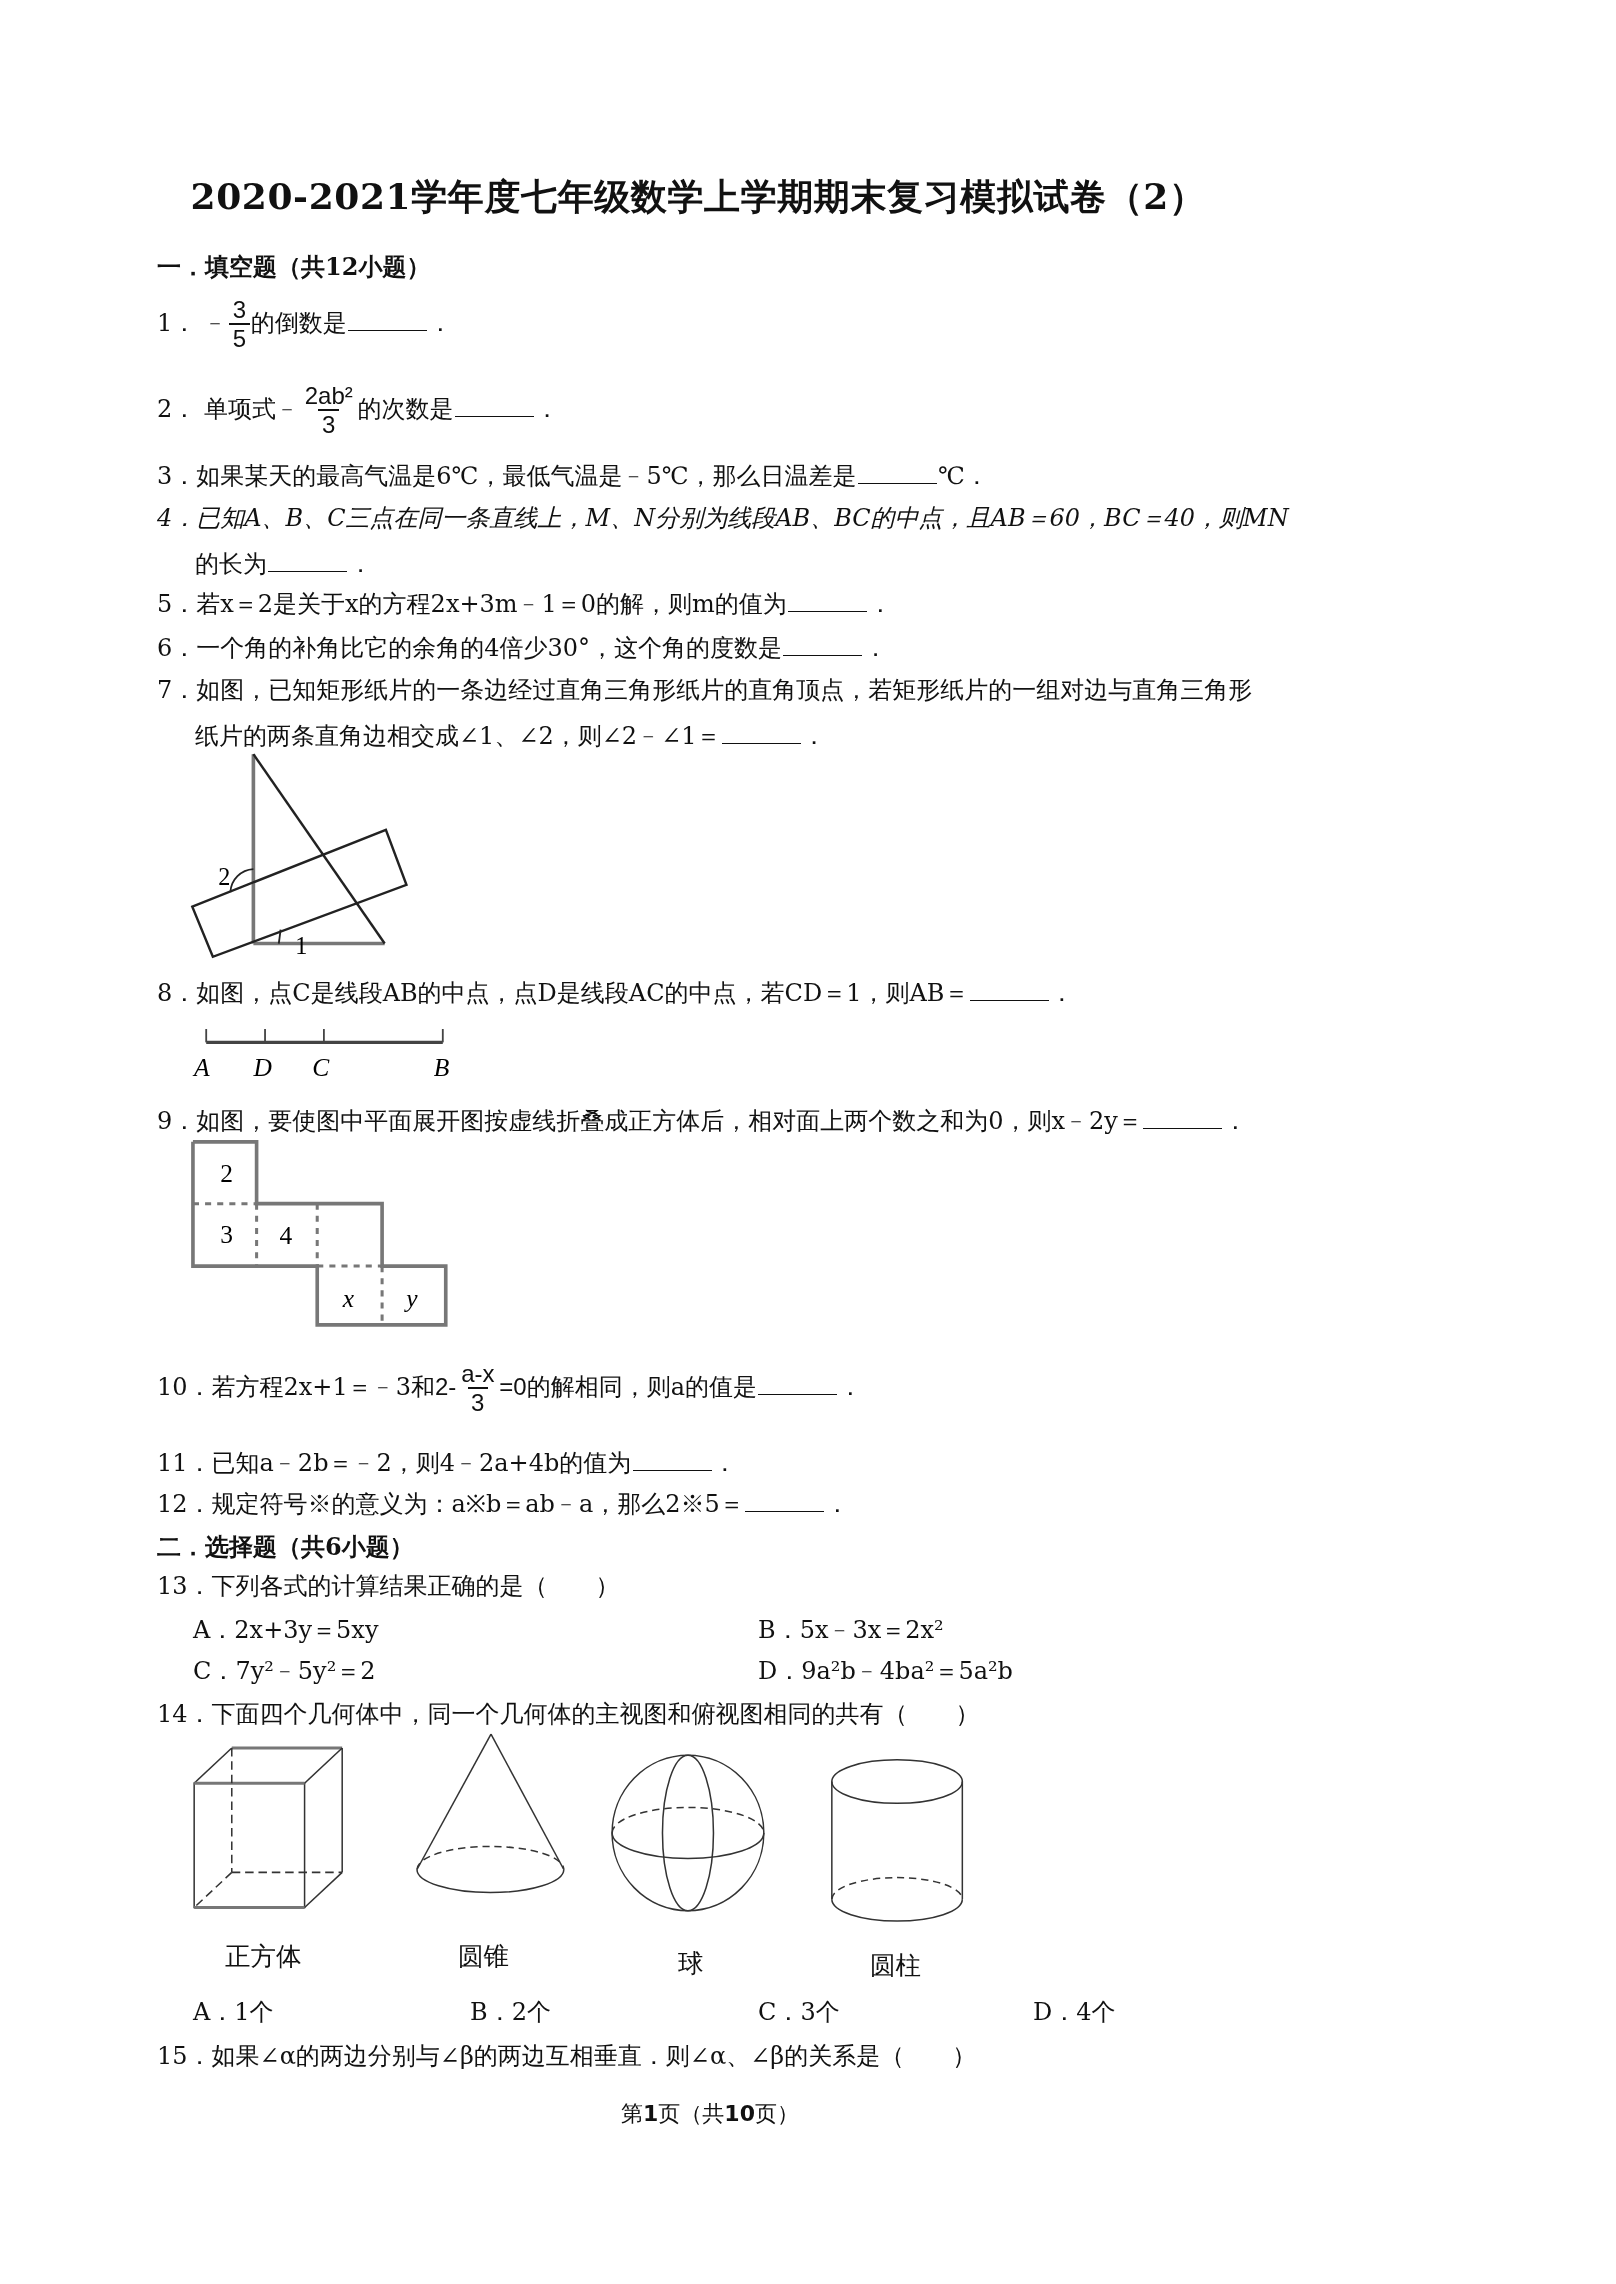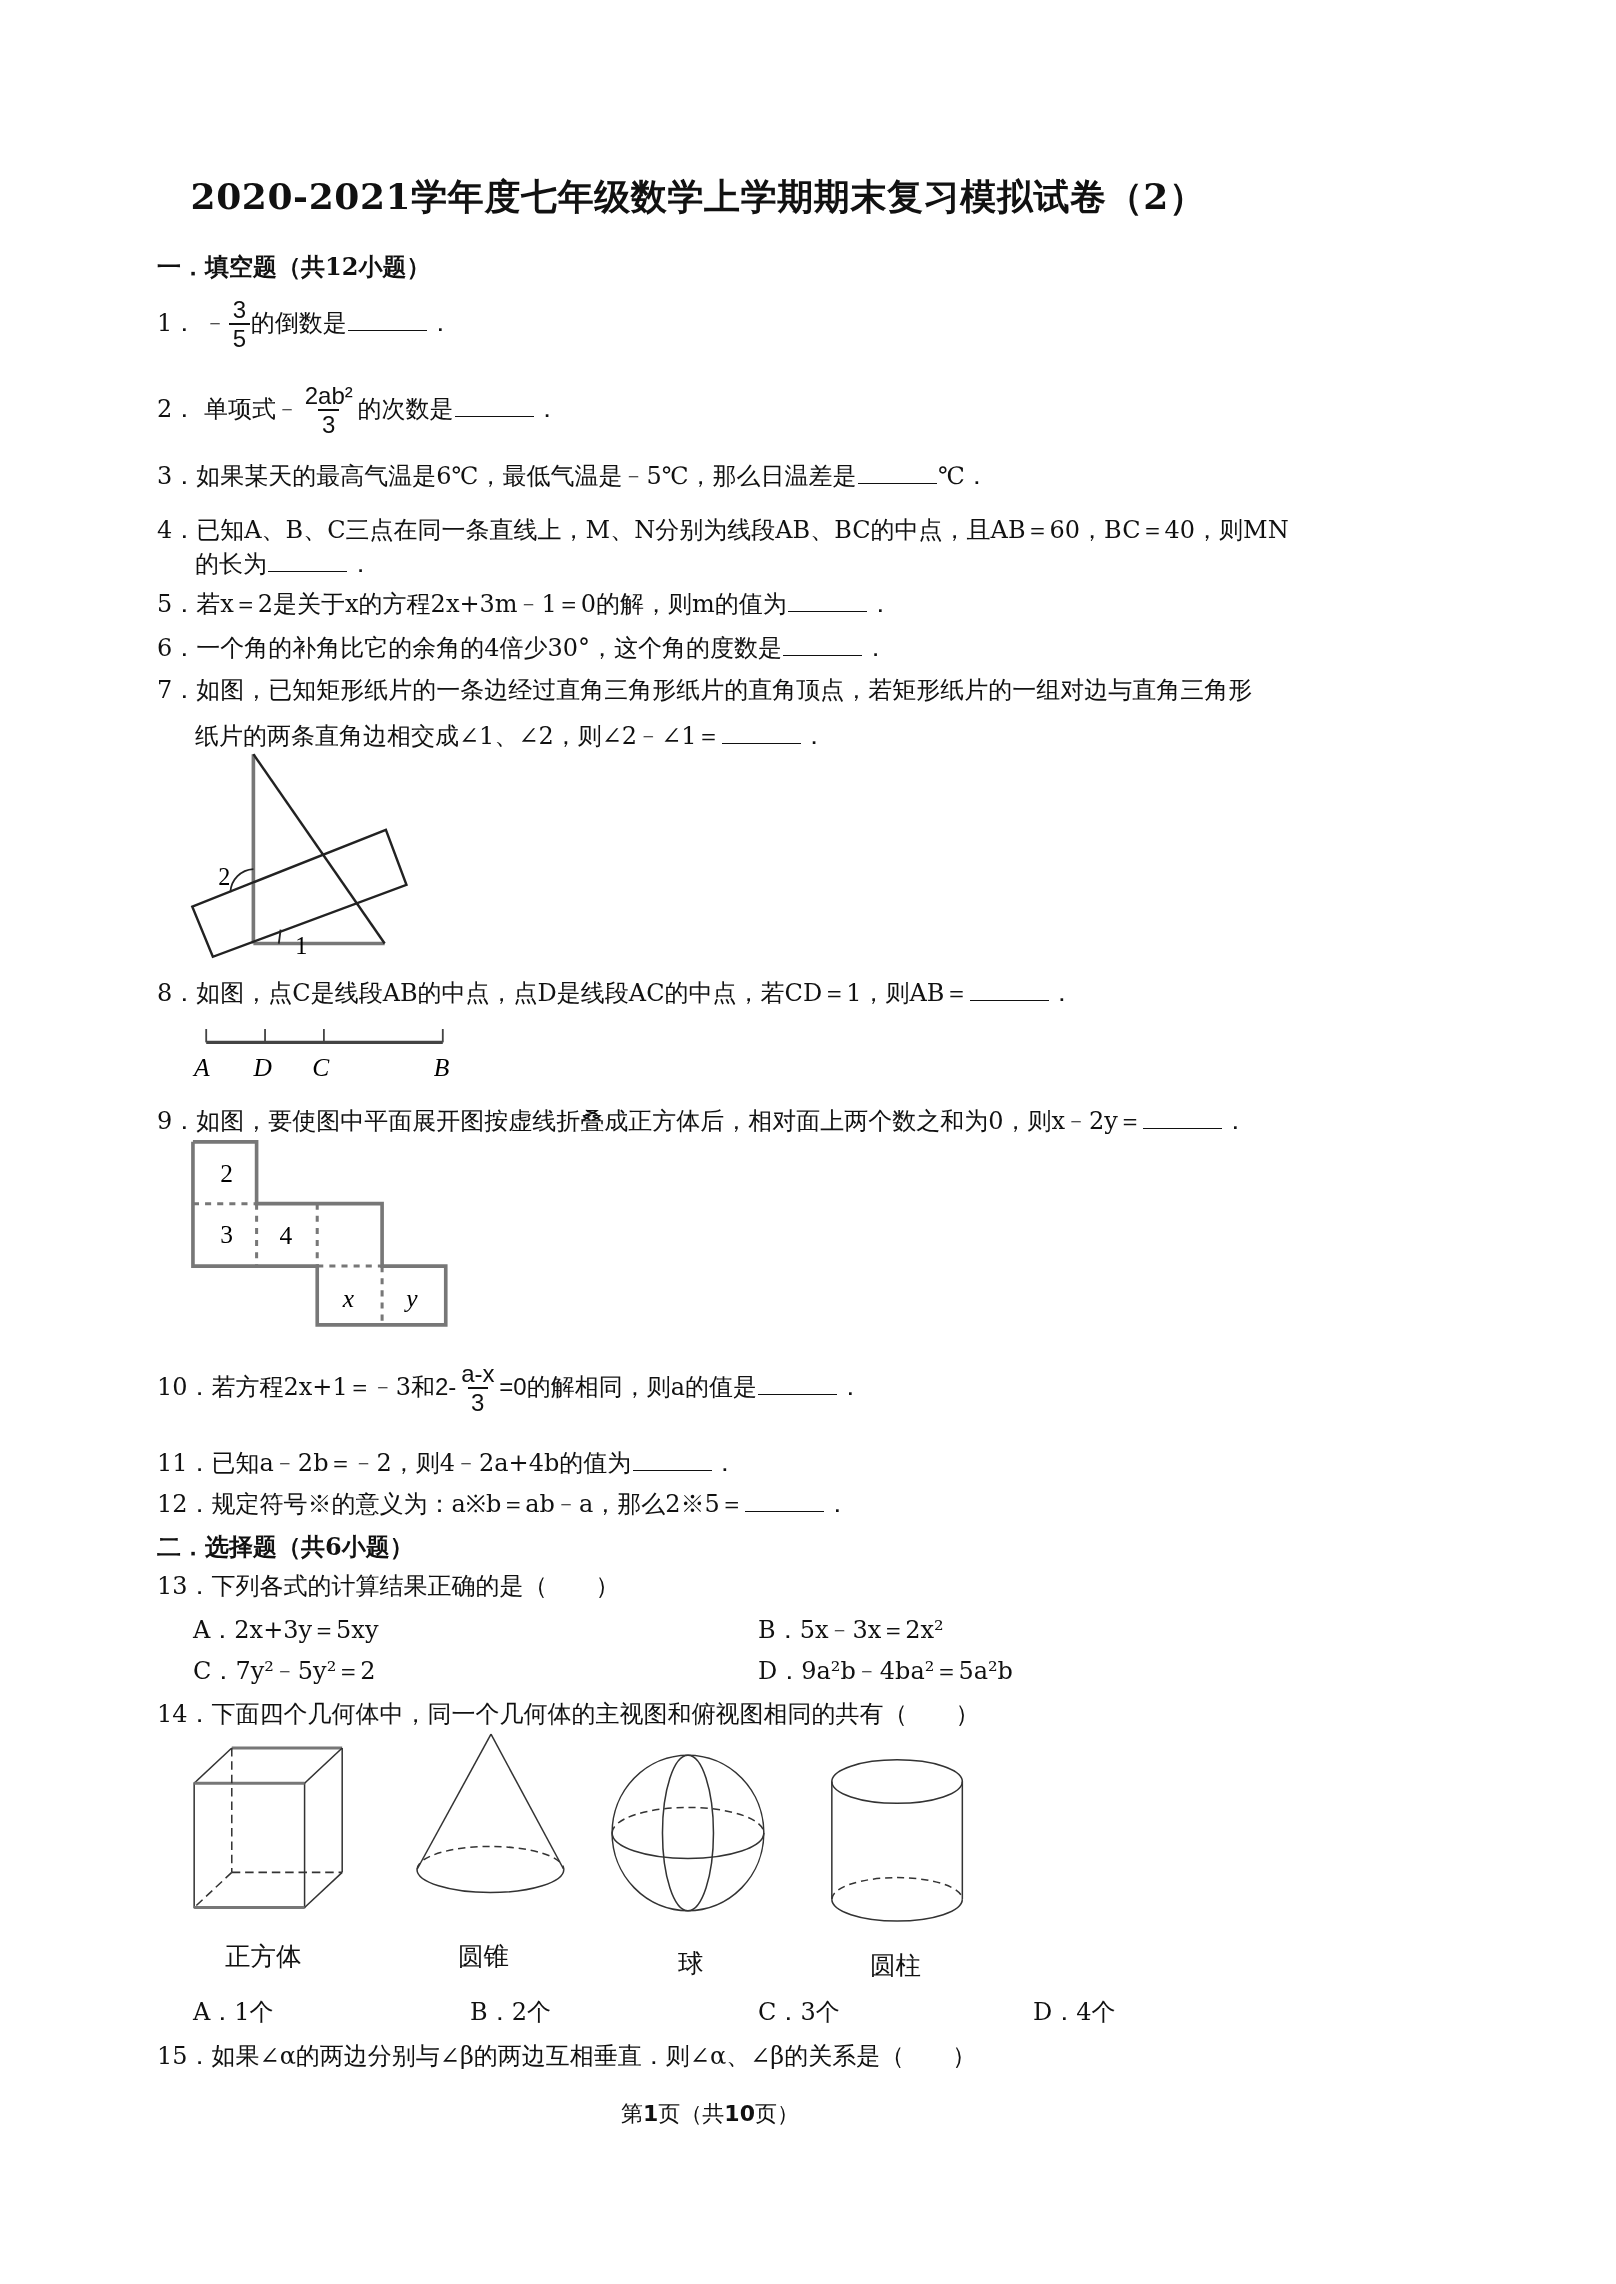--- a/index.html
+++ b/index.html
@@ -40,21 +40,21 @@
   <span>单项式﹣</span><span class="frac">
       <span class="num">2ab²</span>
       <span class="den">3</span>
     </span><span>的次数是</span><span class="blank"></span><span>．</span>
 </div>
 
 <div class="abs q" style="top:460px;">
   <span>3．</span><span>如果某天的最高气温是6℃，最低气温是﹣5℃，那么日温差是</span><span class="blank"></span><span>℃．</span>
 </div>
 
-<div class="abs q" style="top:516px;">
+<div class="abs q" style="top:504px;font-style:italic;">
   <span>4．</span><span>已知A、B、C三点在同一条直线上，M、N分别为线段AB、BC的中点，且AB＝60，BC＝40，则MN</span>
 </div>
 <div class="abs cont" style="top:548px;text-align:center;">
   <span>的长为</span><span class="blank"></span><span>．</span>
 </div>
 
 <div class="abs q" style="top:588px;">
   <span>5．</span><span>若x＝2是关于x的方程2x+3m﹣1＝0的解，则m的值为</span><span class="blank"></span><span>．</span>
 </div>
 

